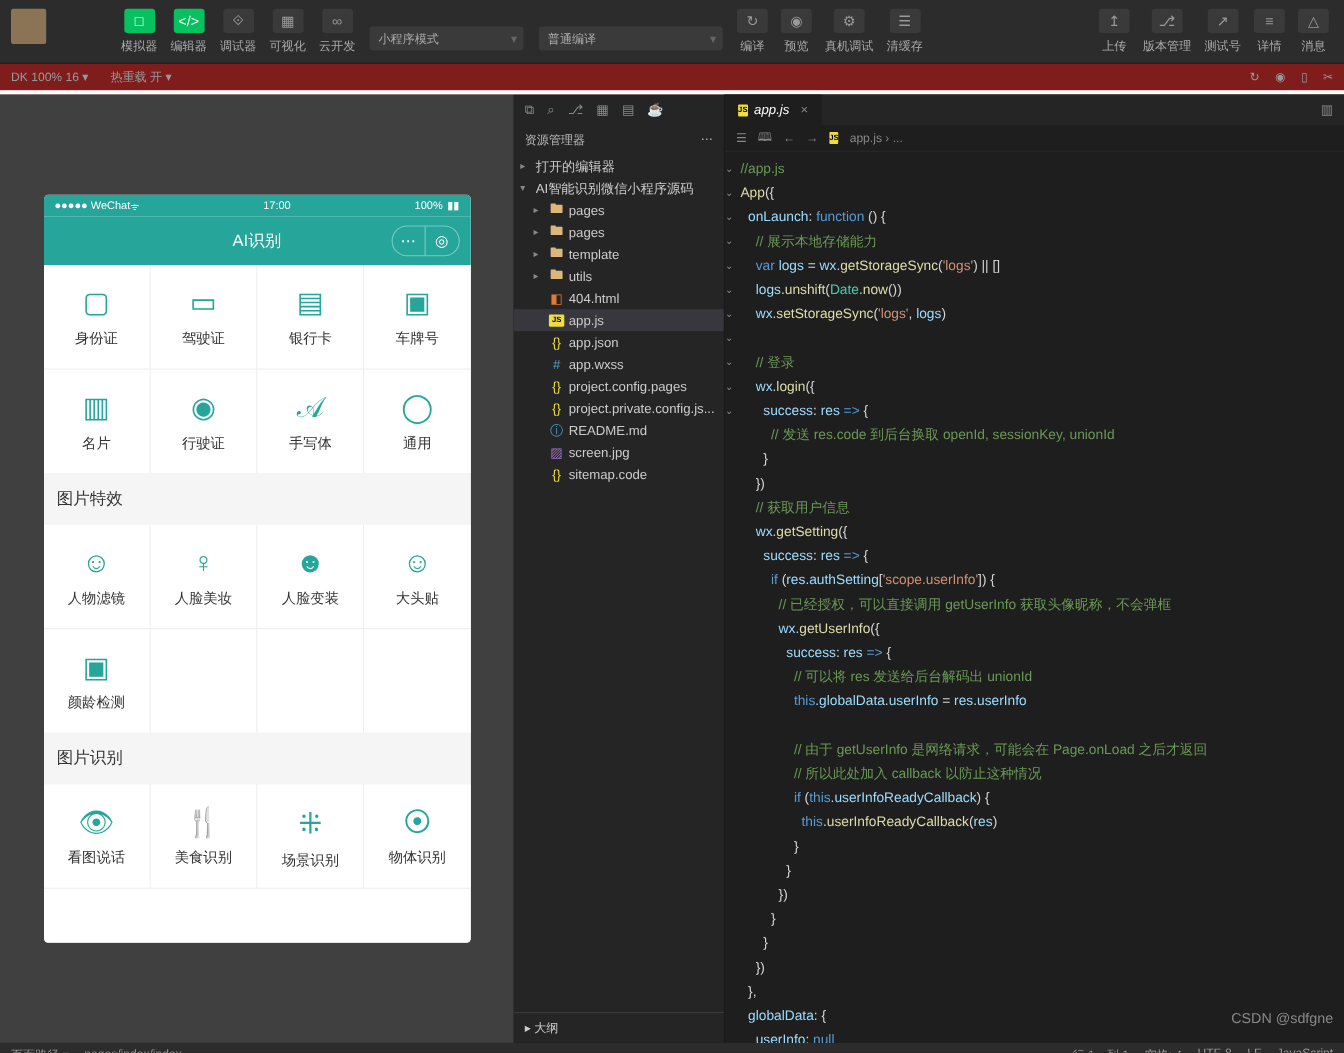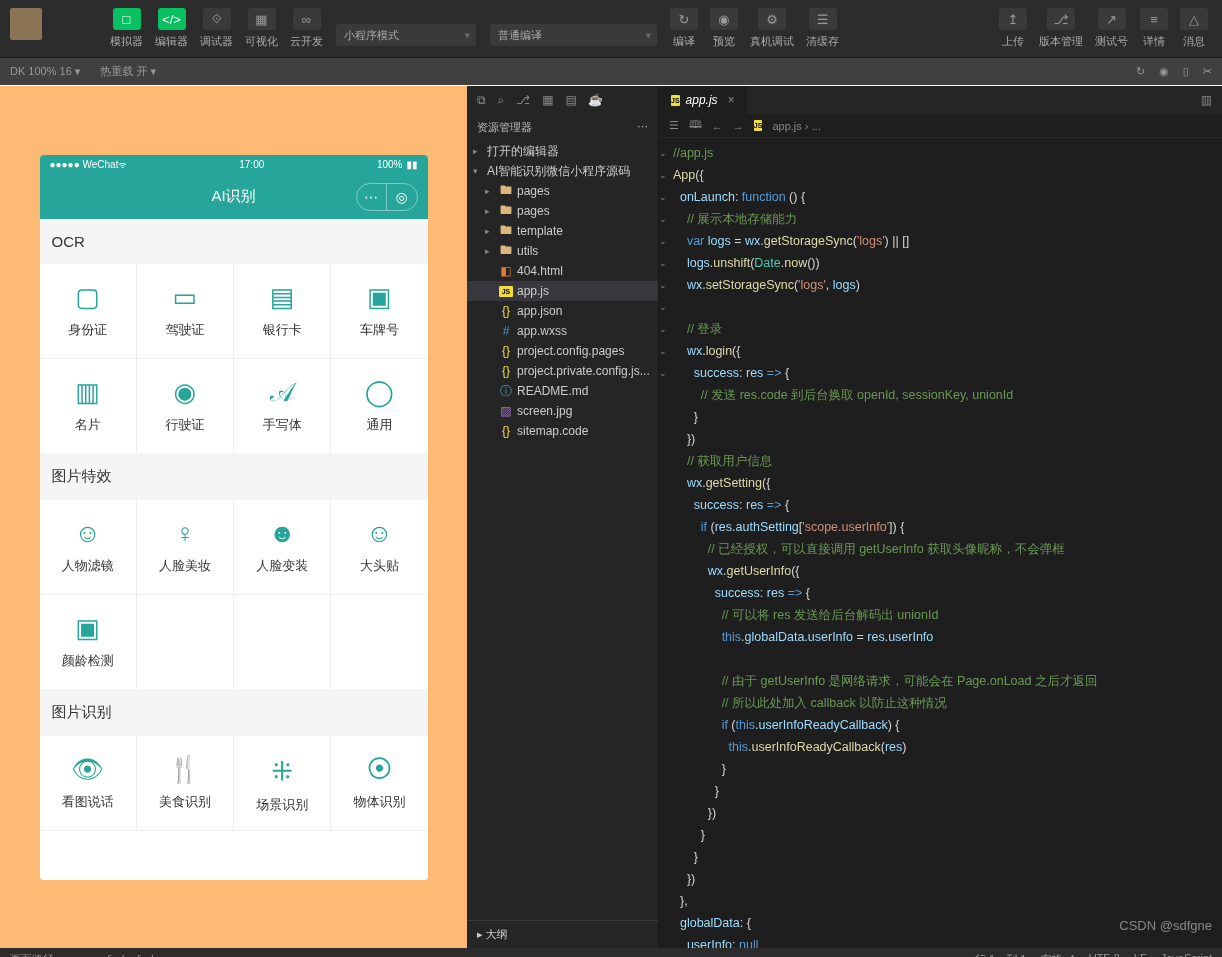--- a/index.html
+++ b/index.html
@@ -7,24 +7,24 @@
 .top-toolbar{height:58px;background:#2c2c2c;display:flex;align-items:flex-start;padding:8px 10px 0;gap:4px;border-bottom:1px solid #1a1a1a}
 .avatar{width:32px;height:32px;background:#8b7355;border-radius:2px;margin-right:60px}
 .tb-btn{display:flex;flex-direction:column;align-items:center;gap:4px;padding:0 4px}
 .tb-btn .ico{width:28px;height:22px;display:flex;align-items:center;justify-content:center;border-radius:3px;font-size:13px}
 .tb-btn .lbl{font-size:11px;color:#aaa}
 .ico.green{background:#07c160;color:#fff}
 .ico.dark{background:#3a3a3a;color:#999}
 .drop{background:#3a3a3a;height:22px;padding:0 8px;display:flex;align-items:center;border-radius:3px;color:#aaa;font-size:11px;position:relative;margin:16px 5px}
 .drop::after{content:"▾";position:absolute;right:6px;color:#666}
 .spacer{flex:1}
-.sub-bar{height:28px;background:#404040;display:flex;align-items:center;padding:0 10px;color:#999;font-size:11px;border-bottom:1px solid #ffffff}
+.sub-bar{height:28px;background:#7f1d1d;display:flex;align-items:center;padding:0 10px;color:#999;font-size:11px;border-bottom:4px solid #ffffff}
 .sub-bar .r{margin-left:auto;display:flex;gap:14px}
 .mainrow{display:flex;height:862px}
-.sim-col{width:467px;background:#fdba74;display:flex;align-items:center;justify-content:center;padding:20px}
+.sim-col{width:467px;background:#404040;display:flex;align-items:center;justify-content:center;padding:20px}
 .phone{width:388px;background:#f5f5f5;border-radius:4px;overflow:hidden}
 .ph-status{height:20px;background:#26a69a;color:#fff;display:flex;align-items:center;padding:0 10px;font-size:10px}
 .ph-status .c{flex:1;text-align:center}
 .ph-nav{height:44px;background:#26a69a;color:#fff;display:flex;align-items:center;justify-content:center;position:relative;font-size:15px}
 .capsule{position:absolute;right:10px;display:flex;border:1px solid rgba(255,255,255,.4);border-radius:15px;overflow:hidden}
 .capsule span{width:30px;height:26px;display:flex;align-items:center;justify-content:center;font-size:14px}
 .capsule span:first-child{border-right:1px solid rgba(255,255,255,.4)}
 .sec-title{padding:14px 12px;font-size:15px;color:#333;background:#f5f5f5}
 .grid{display:grid;grid-template-columns:repeat(4,1fr);gap:1px;background:#eee}
 .cell{background:#fff;height:94px;display:flex;flex-direction:column;align-items:center;justify-content:center;gap:8px}
@@ -149,21 +149,20 @@
         <span>100%</span>
           <span style="margin-left:4px">▮▮</span>
       </div>
       <div class="ph-nav">
         <span>AI识别</span>
         <div class="capsule">
             <span>⋯</span>
             <span>◎</span>
           </div>
       </div>
-      <div class="sec-title">OCR</div>
       <div class="grid" id="grid-ocr">
           <div class="cell">
             <div class="ci">▢</div>
             <div class="ct">身份证</div>
           </div>
           <div class="cell">
             <div class="ci">▭</div>
             <div class="ct">驾驶证</div>
           </div>
           <div class="cell">

